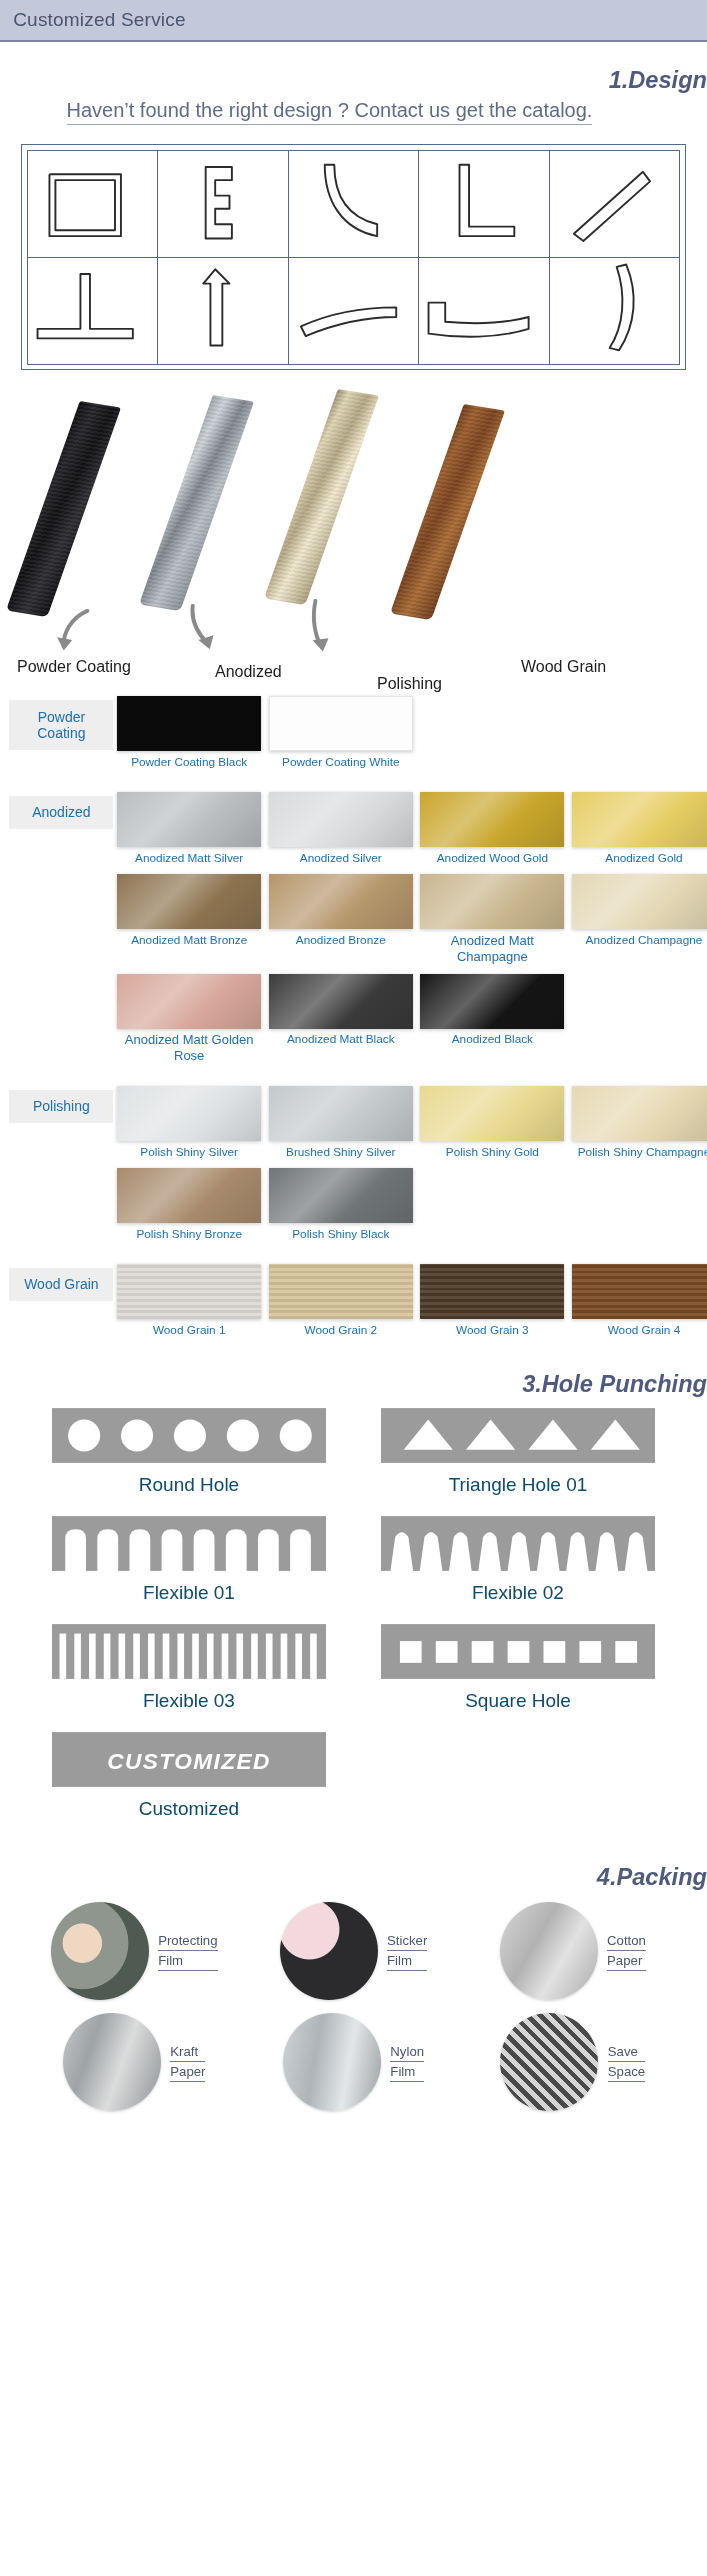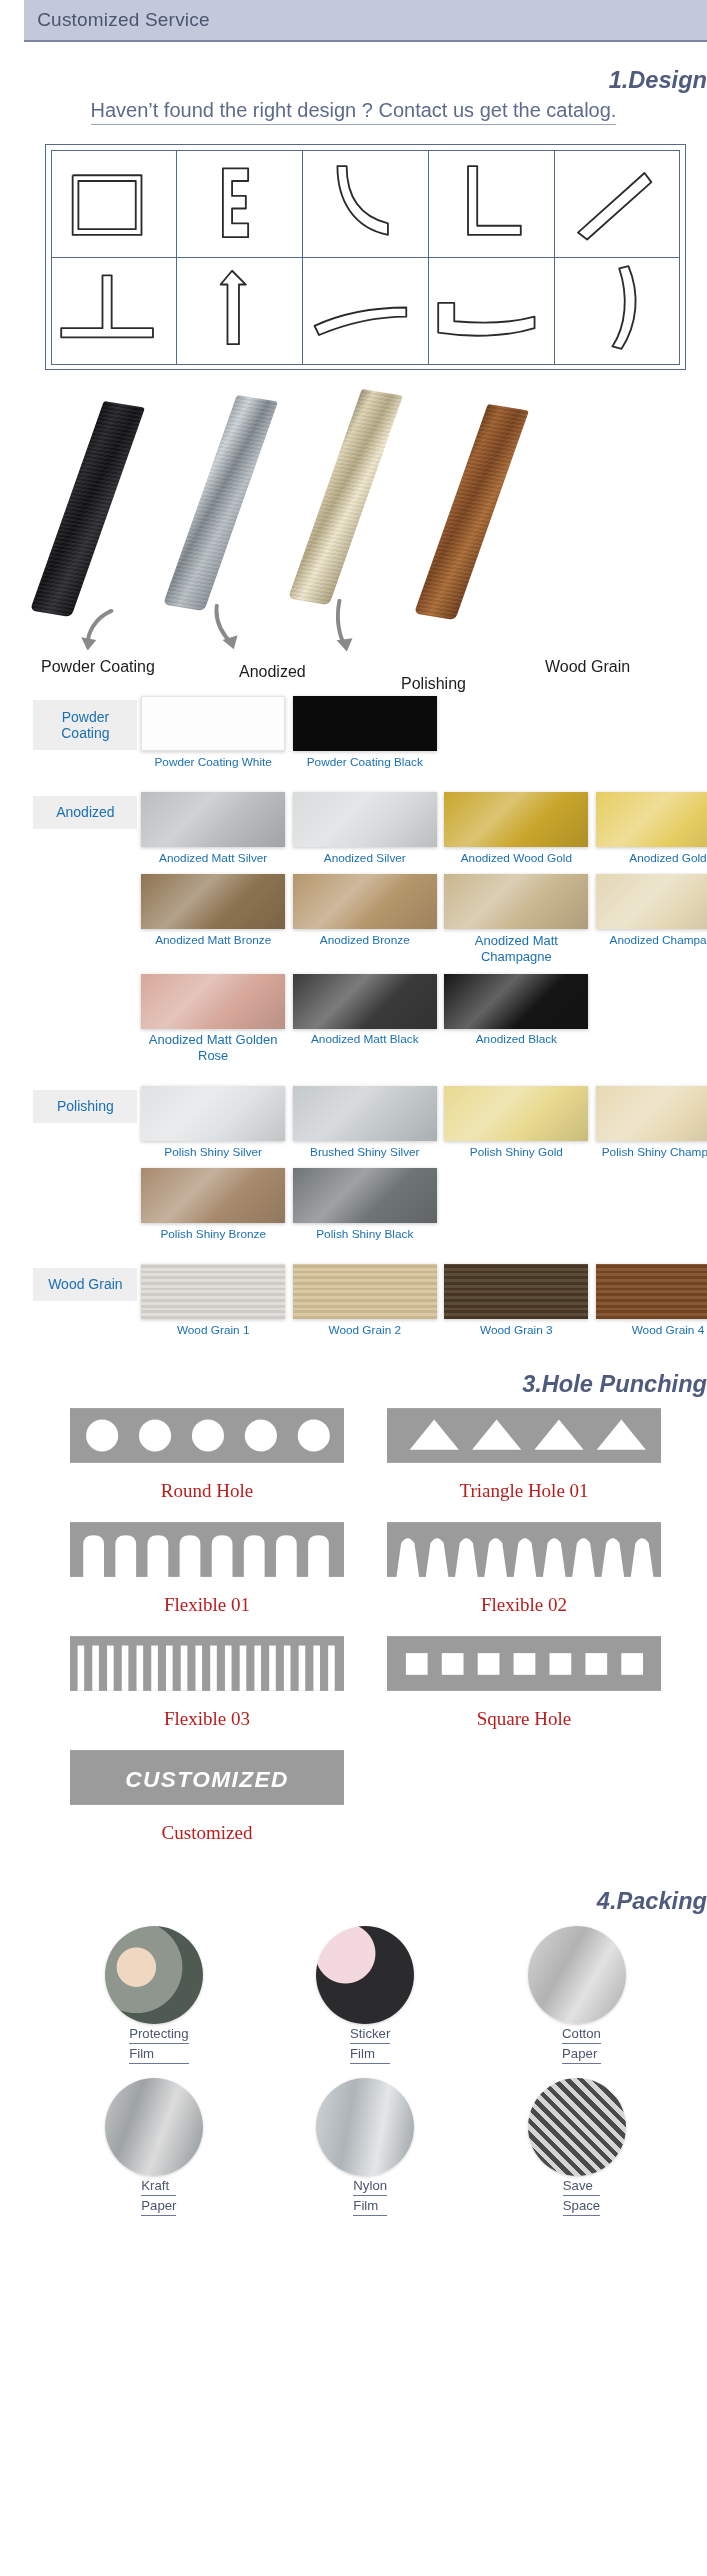--- a/index.html
+++ b/index.html
@@ -4,21 +4,21 @@
 <style>
   * { box-sizing: border-box; }
   html, body { margin:0; padding:0; }
   body {
     width:707px;
     background:#ffffff;
     font-family:"Liberation Sans", sans-serif;
     color:#333;
     -webkit-font-smoothing:antialiased;
   }
-  .page { width:707px; position:relative; padding-bottom:28px;padding-left:24px; }
+  .page { width:707px; position:relative; padding-bottom:28px; }
 
   
   .banner {
     background:#c3c8da;
     height:42px;
     display:flex;
     align-items:center;
     padding-left:13.2px;
     border-bottom:2.8px solid #7d86a1;
   }
@@ -115,25 +115,25 @@
     color:#1b6fb5;
     margin-top:3.8px;
     line-height:1.2;
   }
   .sw-name.sm { font-size:13px; }
 
   
   .holes { display:grid; grid-template-columns:1fr 1fr; margin:9.4px 24.5px 0 24.5px; }
   .hole-cell { text-align:center; margin-bottom:19px; }
   .hole-art { width:274px; height:57px; margin:0 auto; }
-  .hole-label { font-size:19px; color:#b91c1c; margin-top:16px;font-family:Liberation Serif, serif; }
+  .hole-label { font-size:19px; color:#0c4a6e; margin-top:10px; }
 
   
   .pack { display:grid; grid-template-columns:repeat(3,1fr); margin:11.3px 24.5px 0 24.5px; row-gap:13.2px; }
-  .pack-cell { display:flex; align-items:center; justify-content:flex-start;flex-direction:column; }
+  .pack-cell { display:flex; align-items:center; justify-content:center; }
   .pack-photo {
     width:98px; height:98px; border-radius:50%;
     box-shadow:0 0.9px 2.8px rgba(0,0,0,.18);
     flex:0 0 98px;
   }
   .pack-label {
     margin-left:9.4px;
     font-size:13.2px; color:#4a5570;
     line-height:1.45;
   }
@@ -239,26 +239,26 @@
     <div class="bar-label" style="left:377px;top:295px;">Polishing</div>
     <div class="bar-label" style="left:521px;top:278px;">Wood Grain</div>
   </div>
 
   <div class="swatch-section" id="swatch-section">
       <div class="sw-group">
         <div class="sw-cat">Powder Coating</div>
         <div class="sw-rows">
           <div class="sw-row">
             <div class="sw-item">
+              <div class="sw-chip" style="background: rgb(11, 11, 11);"></div>
+              <span class="sw-name">Powder Coating Black</span>
+            </div>
+            <div class="sw-item">
               <div class="sw-chip" style="background: rgb(253, 253, 253); border: 0.9px solid rgb(228, 228, 228);"></div>
               <span class="sw-name">Powder Coating White</span>
-            </div>
-            <div class="sw-item">
-              <div class="sw-chip" style="background: rgb(11, 11, 11);"></div>
-              <span class="sw-name">Powder Coating Black</span>
             </div>
           </div>
         </div>
       </div>
       <div class="sw-group">
         <div class="sw-cat">Anodized</div>
         <div class="sw-rows">
           <div class="sw-row">
             <div class="sw-item">
               <div class="sw-chip" style="background: linear-gradient(135deg, rgb(185, 189, 192) 0%, rgba(255, 255, 255, 0.333) 38%, rgb(185, 189, 192) 62%, rgba(0, 0, 0, 0.133) 100%), rgb(185, 189, 192);"></div>

